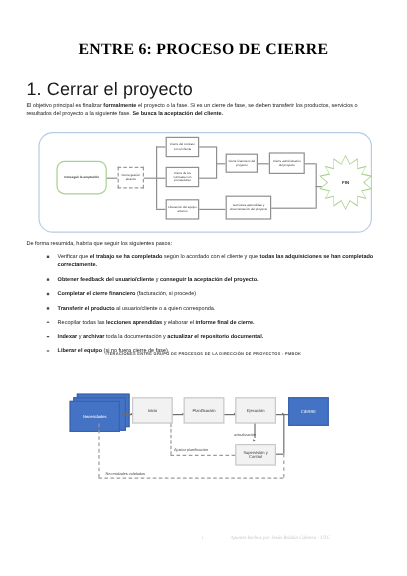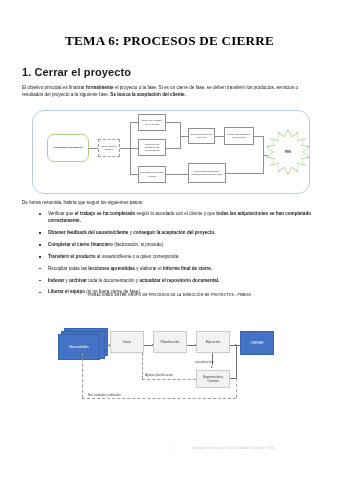--- a/index.html
+++ b/index.html
@@ -11,21 +11,21 @@
   .page{position:absolute;inset:0;background:#fff;}
 
   
   .doc-title{
     position:absolute;left:0;right:0;top:33px;text-align:center;
     font-family:"Liberation Serif", serif;
     font-weight:bold;font-size:13.2px;letter-spacing:.2px;color:#000;
   }
   .h2{
     position:absolute;left:22px;top:66px;
-    font-size:11px;font-weight:bold;color:#1a1a1a;letter-spacing:.1px;
+    font-size:15px;font-weight:normal;color:#1a1a1a;letter-spacing:.1px;
   }
   .intro{
     position:absolute;left:22px;top:84px;width:296px;
     font-size:4.6px;line-height:1.62;color:#1a1a1a;text-align:left;
   }
   .intro b{font-weight:bold;}
 
   
   .diag1{
     position:absolute;left:32px;top:110px;width:276px;height:82px;
@@ -104,21 +104,21 @@
     position:absolute;left:192px;top:445px;
     font-family:"Liberation Serif", serif;font-style:italic;
     font-size:4.2px;color:#c6c6c6;white-space:nowrap;
   }
 </style>
 </head>
 <body>
 
 <div class="page">
 
-  <div class="doc-title">TEMA 6: PROCESOS DE CIERRE</div>
+  <div class="doc-title">ENTRE 6: PROCESO DE CIERRE</div>
   <div class="h2">1. Cerrar el proyecto</div>
 
   <div class="intro">
     <span>El objetivo principal es finalizar </span><b>formalmente</b><span> el proyecto o la fase. Si es un cierre de fase, se deben transferir los productos, servicios o resultados del proyecto a la siguiente fase. </span><b>Se busca la aceptación del cliente.</b>
   </div>
 
   <div class="diag1 d1">
 
     <div class="node n-green" style="left:14px;top:23px;width:42px;height:28px;">Conseguir la aceptación</div>
 

